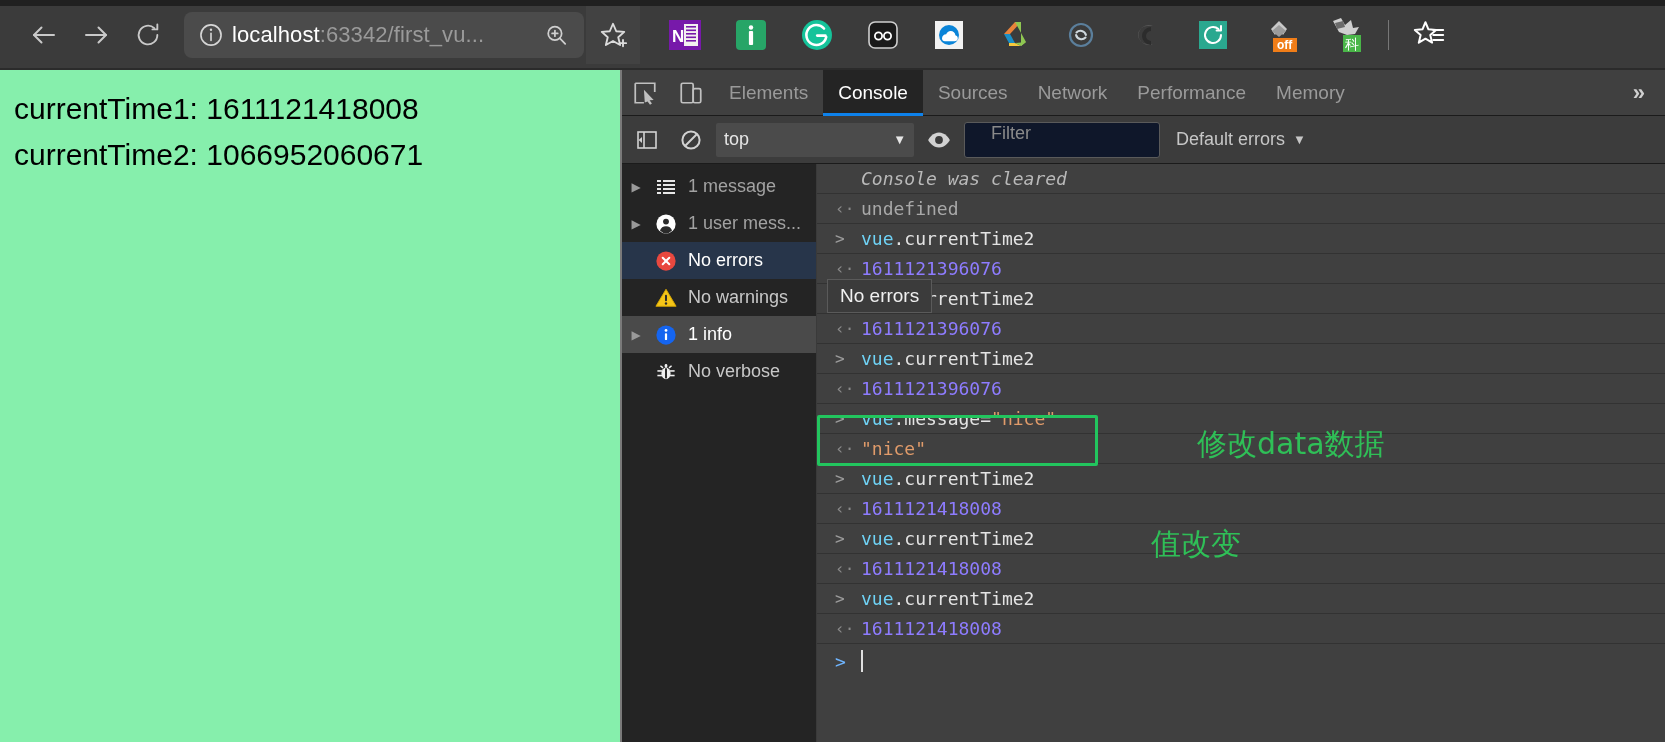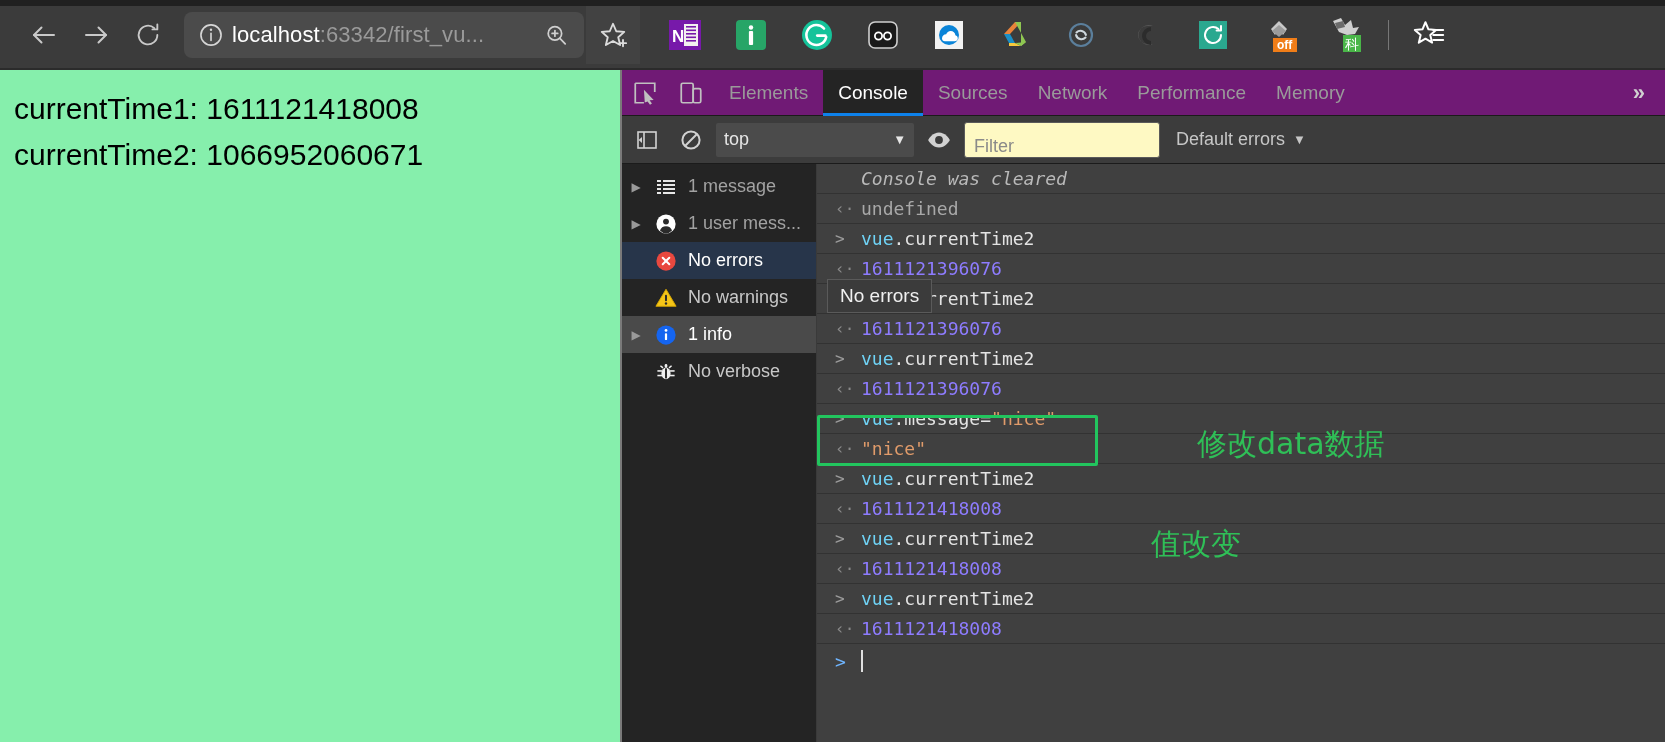--- a/index.html
+++ b/index.html
@@ -62,21 +62,21 @@
     position: absolute; left: 620px; top: 70px; width: 2px; height: 672px; background: #7a7a7a;
   }
 
   
   .devtools {
     position: absolute; left: 622px; top: 70px; width: 1043px; height: 672px;
     background: #242424; color: #d4d4d4;
     font-family: "Liberation Sans", sans-serif;
   }
   .dt-tabbar {
-    height: 46px; display: flex; align-items: stretch; background: #701a75;
+    height: 46px; display: flex; align-items: stretch; background: #404040;
     border-bottom: 1px solid #1b1b1b; position: relative;
   }
   .dt-tool-icon {
     width: 46px; display: flex; align-items: center; justify-content: center; color: #c0c0c0; flex: none;
   }
   .dt-tab {
     display: flex; align-items: center; padding: 0 15px; font-size: 19px; color: #9a9a9a;
     white-space: nowrap; flex: none; position: relative;
   }
   .dt-tab.active { color: #ffffff; background: #242424; text-align: right; }
@@ -89,22 +89,22 @@
     height: 48px; display: flex; align-items: center; background: #3c3c3c;
     border-bottom: 1px solid #1b1b1b; padding: 0 6px; gap: 6px;
   }
   .cb-icon { width: 38px; height: 38px; display: flex; align-items: center; justify-content: center; color: #d2d2d2; flex: none;}
   .ctx-select {
     width: 198px; height: 34px; background: #4b4b4b; border-radius: 2px;
     display: flex; align-items: center; padding: 0 8px; font-size: 18px; color: #e6e6e6; flex: none;
   }
   .ctx-select .caret { margin-left: auto; font-size: 13px; color: #e6e6e6; }
   .filter-input {
-    width: 196px; height: 36px; background: #fef9c3; border: 1px solid #5a5a5a; border-radius: 3px;
-    display: flex; align-items: flex-end; padding: 0 9px; font-size: 18px; color: #8a8a8a; flex: none;
+    width: 196px; height: 36px; background: #0f172a; border: 1px solid #5a5a5a; border-radius: 3px;
+    display: flex; align-items: flex-start; padding: 0 26px; font-size: 18px; color: #8a8a8a; flex: none;
   }
   .levels-select { font-size: 18px; color: #c6c6c6; padding-left: 10px; display:flex; align-items:center; gap:8px; flex: none;}
   .levels-select .caret { font-size: 13px; }
 
   .dt-body { display: flex; height: 578px; }
 
   
   .dt-sidebar {
     width: 195px; flex: none; background: #242424; border-right: 1px solid #3a3a3a;
     padding-top: 4px;

